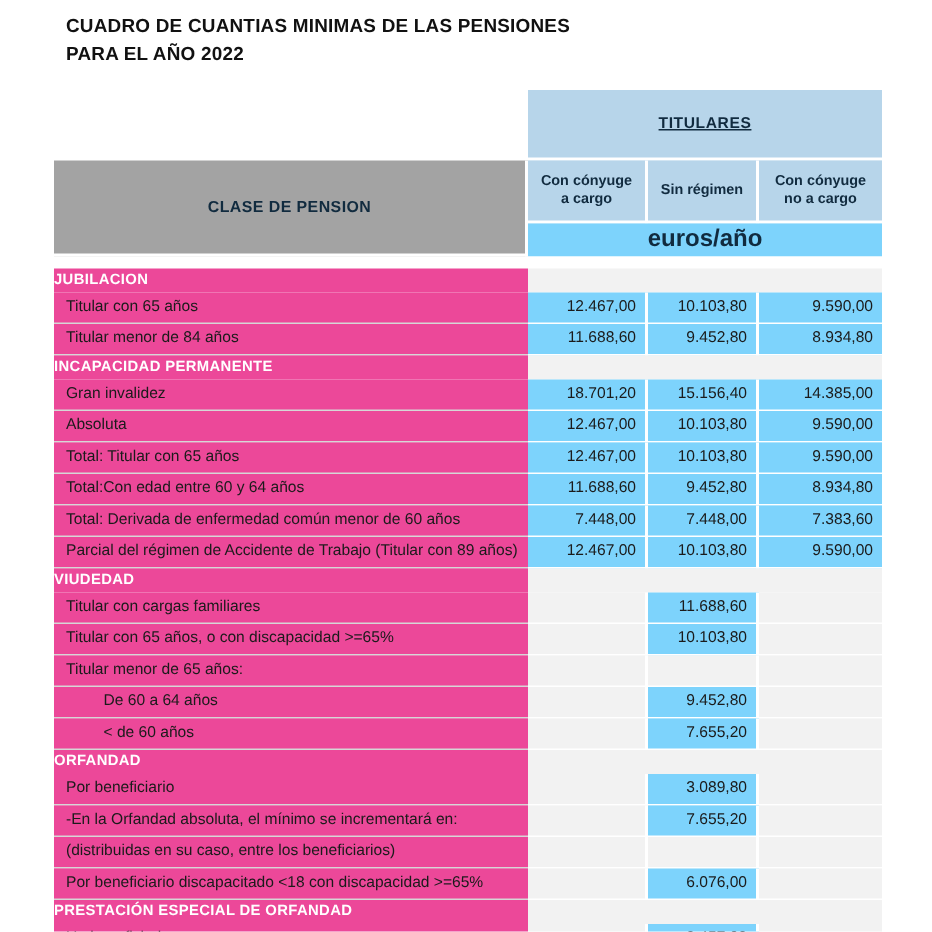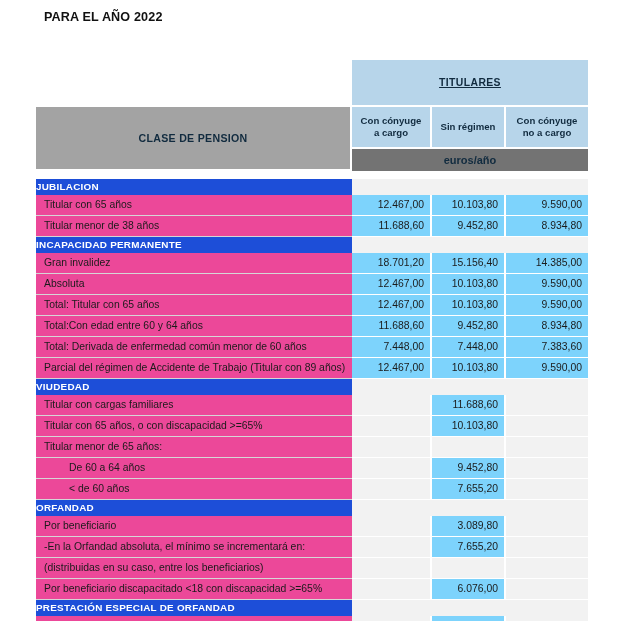--- a/index.html
+++ b/index.html
@@ -91,42 +91,42 @@
     text-align: center;
     vertical-align: middle;
     height: 40px;
     line-height: 12.5px;
     padding: 0 3px;
     border-right: 2px solid #ffffff;
     border-bottom: 2px solid #ffffff;
   }
   .hdr-sub.last { border-right: 0; }
   .hdr-euros {
-    background: #737373;
+    background: #7dd3fc;
     color: #112b3f;
-    font-size: 11px;
+    font-size: 16px;
     font-weight: bold;
     text-align: center;
     height: 22px;
     padding: 0;
   }
   .hdr-spacer-row td {
     height: 8px;
     background: #ffffff;
     padding: 0;
     border: 0;
   }
 
   
   .section-band td {
     padding: 0;
     border: 0;
   }
   .section-title {
-    background: #1d4ed8;
+    background: #ec4899;
     color: #ffffff;
     font-size: 9.9px;
     font-weight: bold;
     letter-spacing: 0.25px;
     height: 16px;
     line-height: 16px;
     padding: 0 0 0 8px;
     white-space: nowrap;
   }
   .section-pad-cell {
@@ -164,20 +164,21 @@
   }
   .cell.empty { background: #f2f2f2; }
   .cell.last  { border-right: 0; }
 </style>
 </head>
 <body>
 
 <div class="page">
 
   <div class="title-block">
+    <div class="title-line">CUADRO DE CUANTIAS MINIMAS DE LAS PENSIONES</div>
     <div class="title-line">PARA EL AÑO 2022</div>
   </div>
 
   <table class="table">
     <colgroup>
       <col class="col-label">
       <col class="col-v1">
       <col class="col-v2">
       <col class="col-v3">
     </colgroup>
@@ -217,21 +218,21 @@
           <td class="section-pad-cell"></td>
           <td class="section-pad-cell last"></td>
         </tr>
         <tr>
           <td class="row-label">Titular con 65 años</td>
           <td class="cell">12.467,00</td>
           <td class="cell">10.103,80</td>
           <td class="cell last">9.590,00</td>
         </tr>
         <tr>
-          <td class="row-label">Titular menor de 38 años</td>
+          <td class="row-label">Titular menor de 84 años</td>
           <td class="cell">11.688,60</td>
           <td class="cell">9.452,80</td>
           <td class="cell last">8.934,80</td>
         </tr>
         <tr class="section-band">
           <td class="section-title">INCAPACIDAD PERMANENTE</td>
           <td class="section-pad-cell"></td>
           <td class="section-pad-cell"></td>
           <td class="section-pad-cell last"></td>
         </tr>

